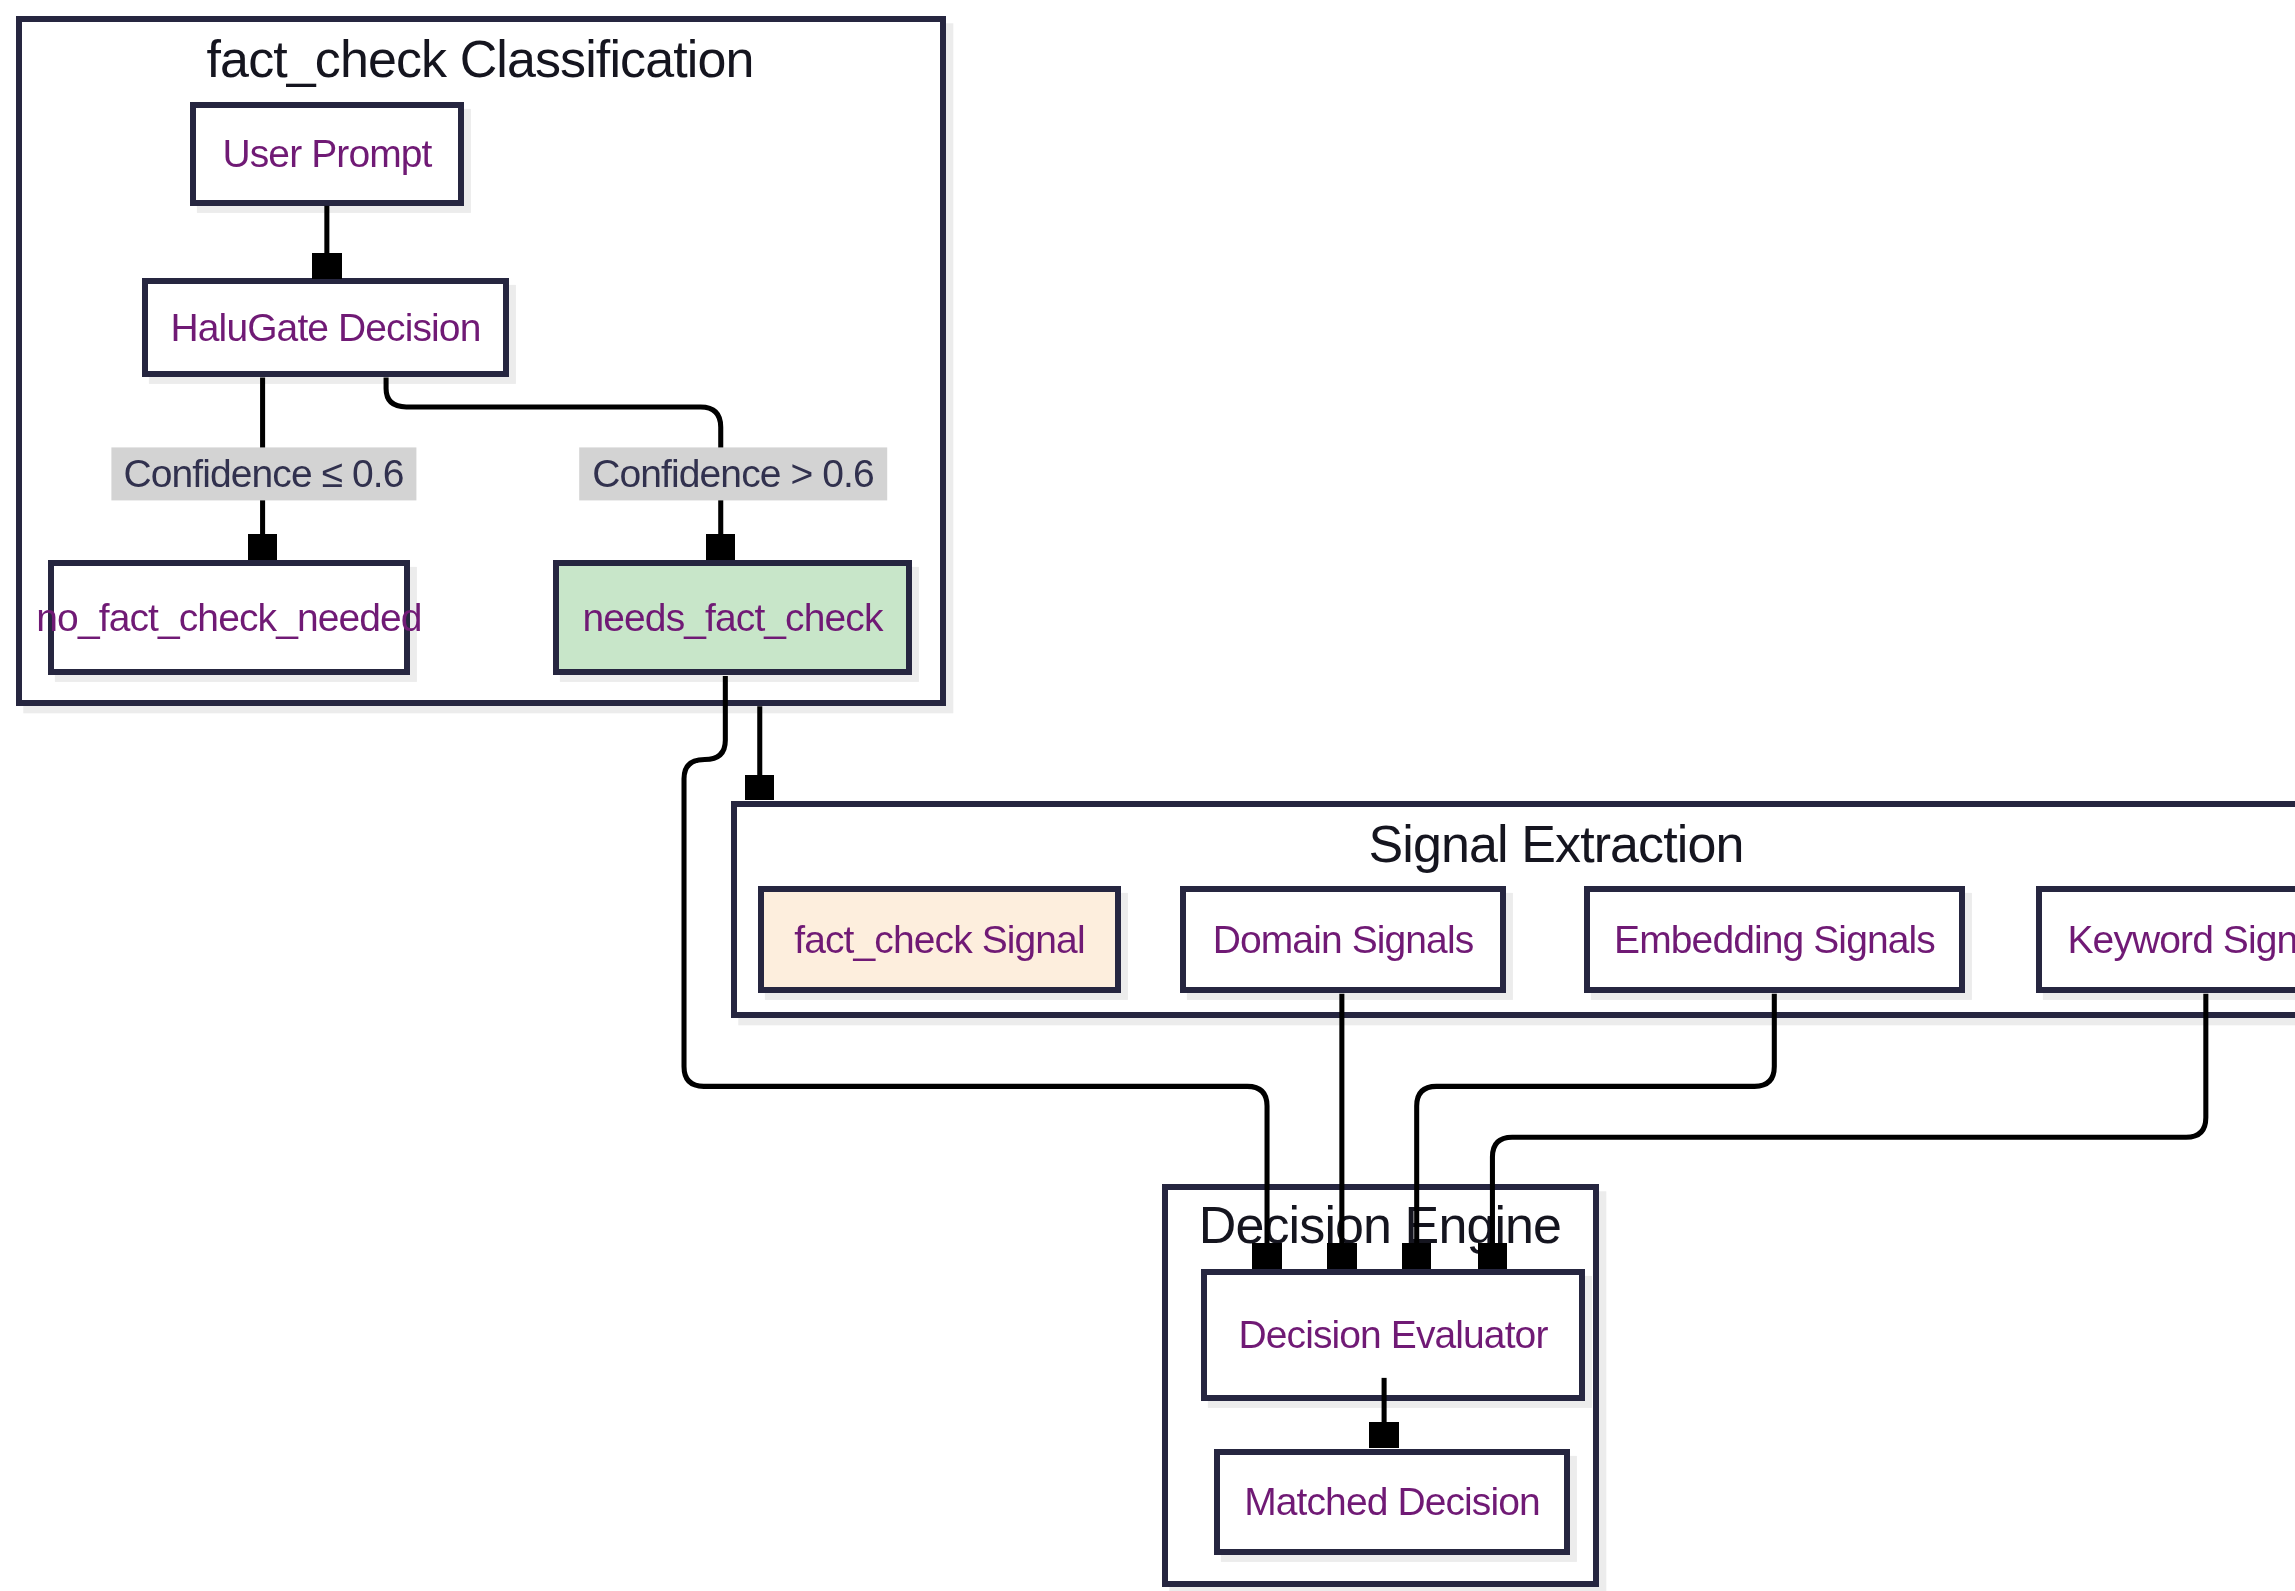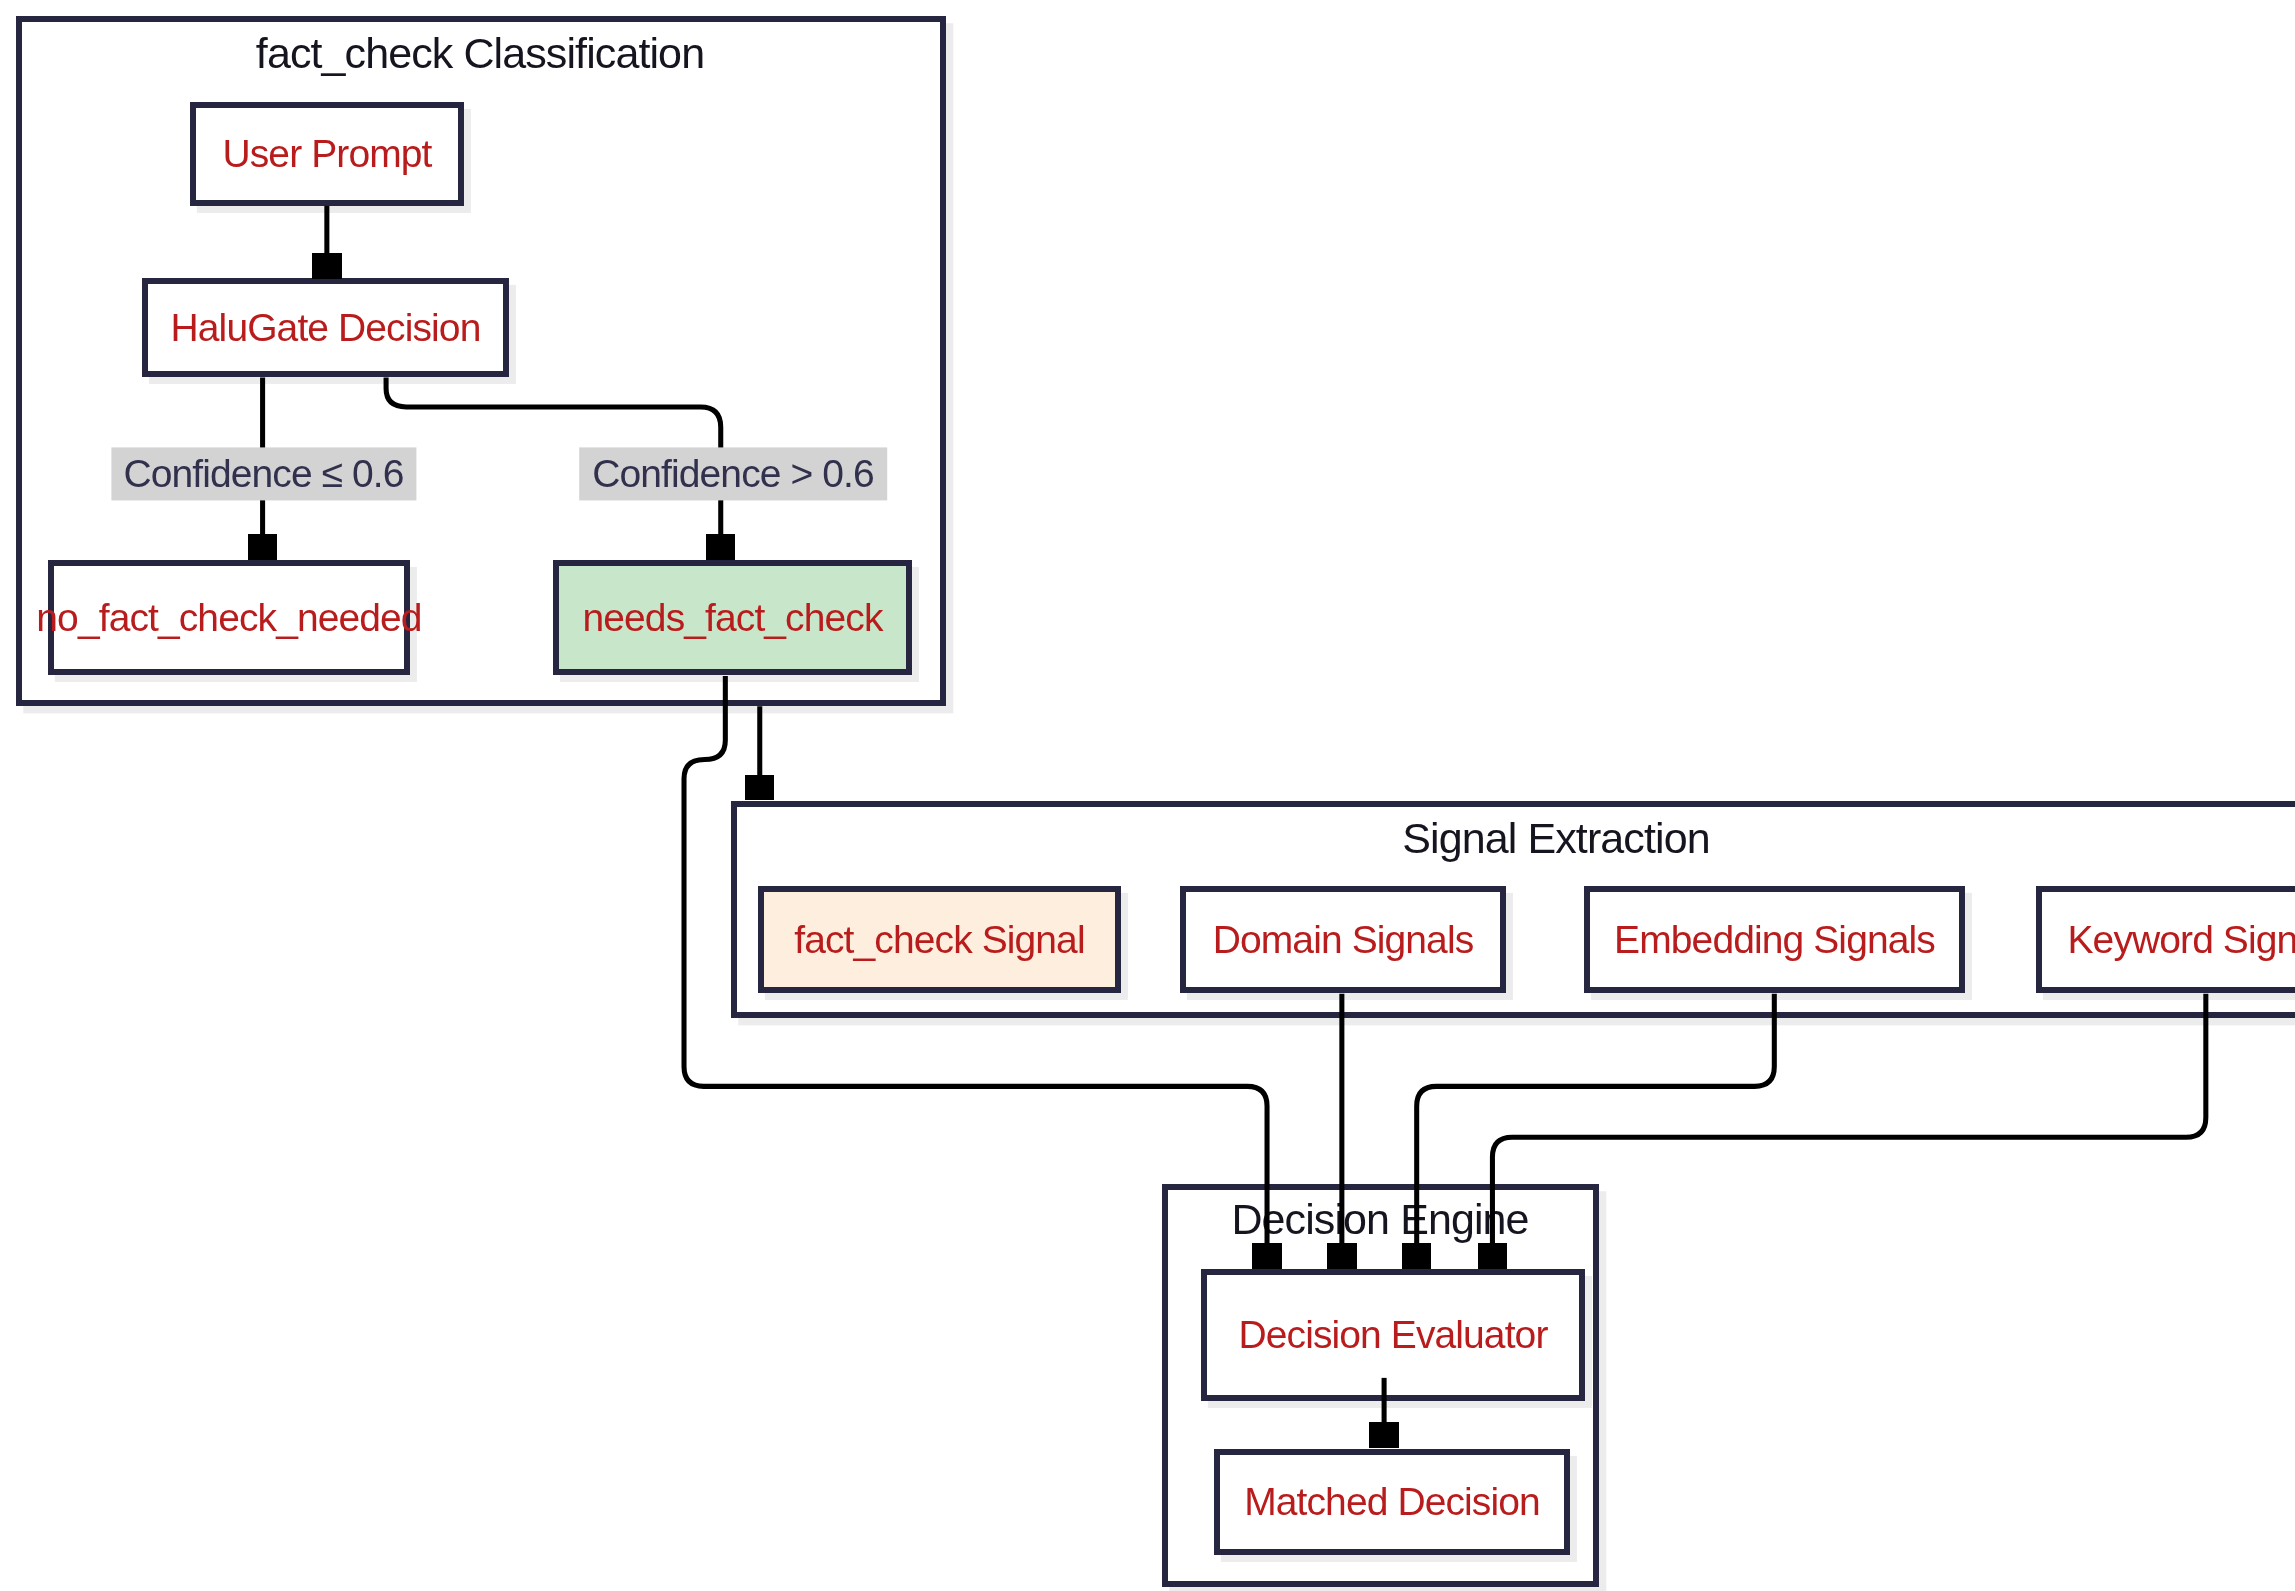--- a/index.html
+++ b/index.html
@@ -7,27 +7,27 @@
   #canvas{
     position:relative;width:2389px;height:1592px;background:#ffffff;
     font-family:"Liberation Sans",sans-serif;overflow:hidden;
   }
   .subgraph{
     position:absolute;border:6.4px solid #262640;background:#ffffff;
     box-shadow:7.3px 7.3px 0 #ececec;z-index:1;
   }
   .sg-title{
     position:absolute;transform:translateX(-50%);
-    font-size:43px;letter-spacing:-0.9px;color:#15151f;
+    font-size:52px;letter-spacing:-0.9px;color:#15151f;
     white-space:nowrap;z-index:2;
   }
   .node{
     position:absolute;border:6px solid #262640;background:#ffffff;
     box-shadow:6.9px 6.9px 0 #ececec;display:flex;align-items:center;justify-content:center;
-    font-size:39px;letter-spacing:-0.9px;color:#b91c1c;white-space:nowrap;z-index:4;
+    font-size:39px;letter-spacing:-0.9px;color:#701a75;white-space:nowrap;z-index:4;
   }
   .node.green{background:#c8e6c9;}
   .node.peach{background:#fdeedd;}
   #edges{position:absolute;left:0;top:0;z-index:5;}
   #edges path{stroke:#000000;stroke-width:11;fill:none;}
   .edge-label{
     position:absolute;transform:translate(-50%,-50%);
     background:#d3d3d3;color:#31314e;font-size:39px;letter-spacing:-0.9px;
     padding:4.6px 13px;white-space:nowrap;z-index:6;
   }

